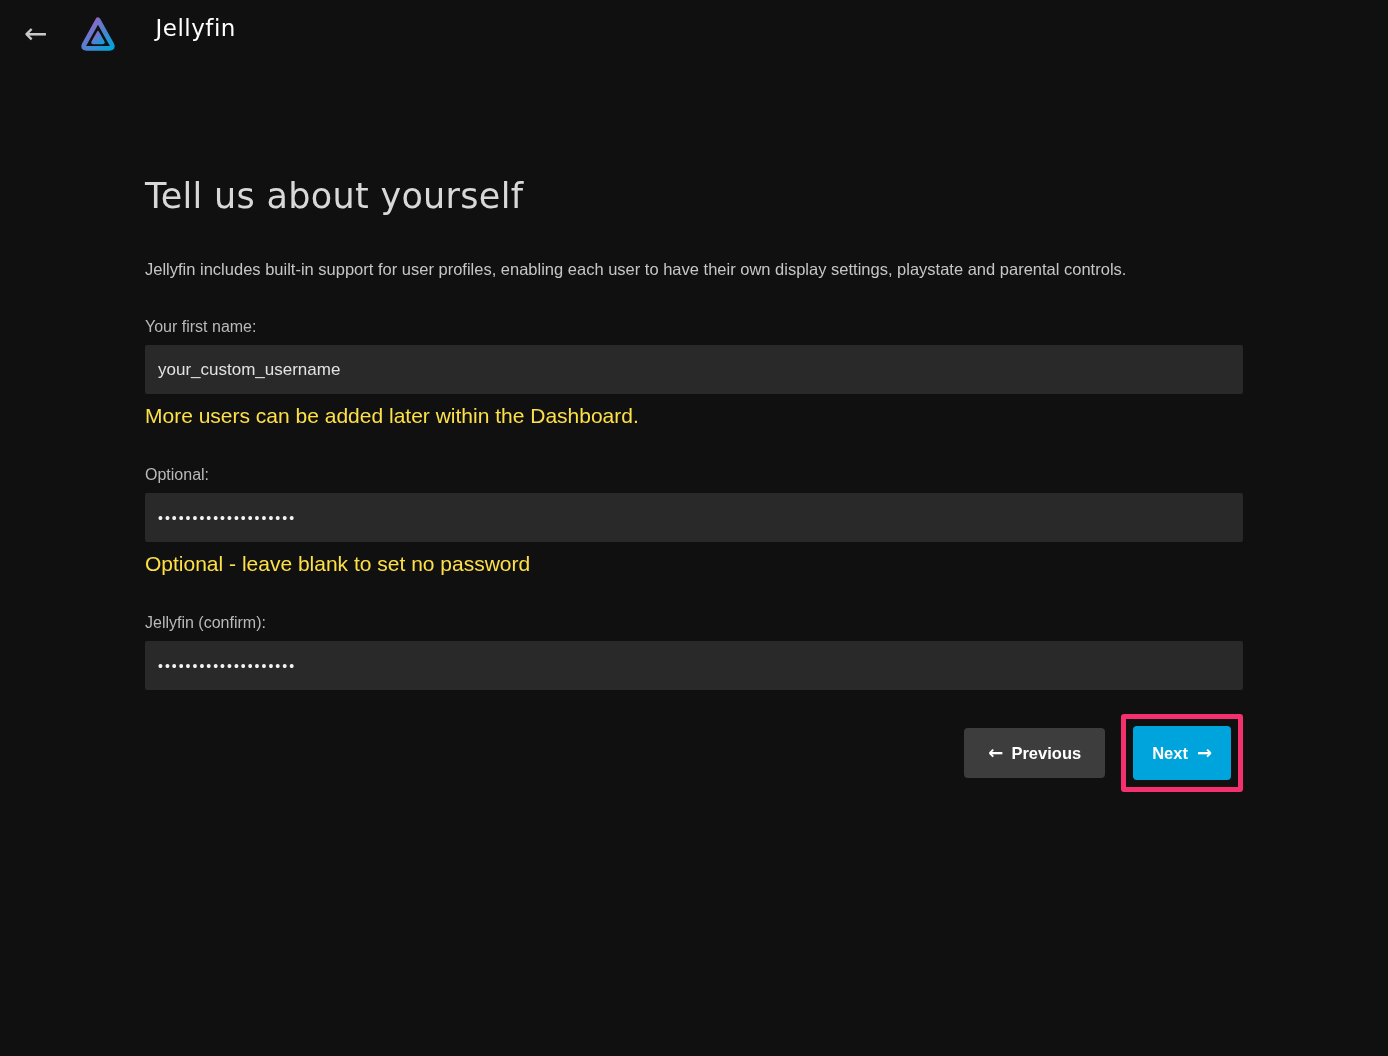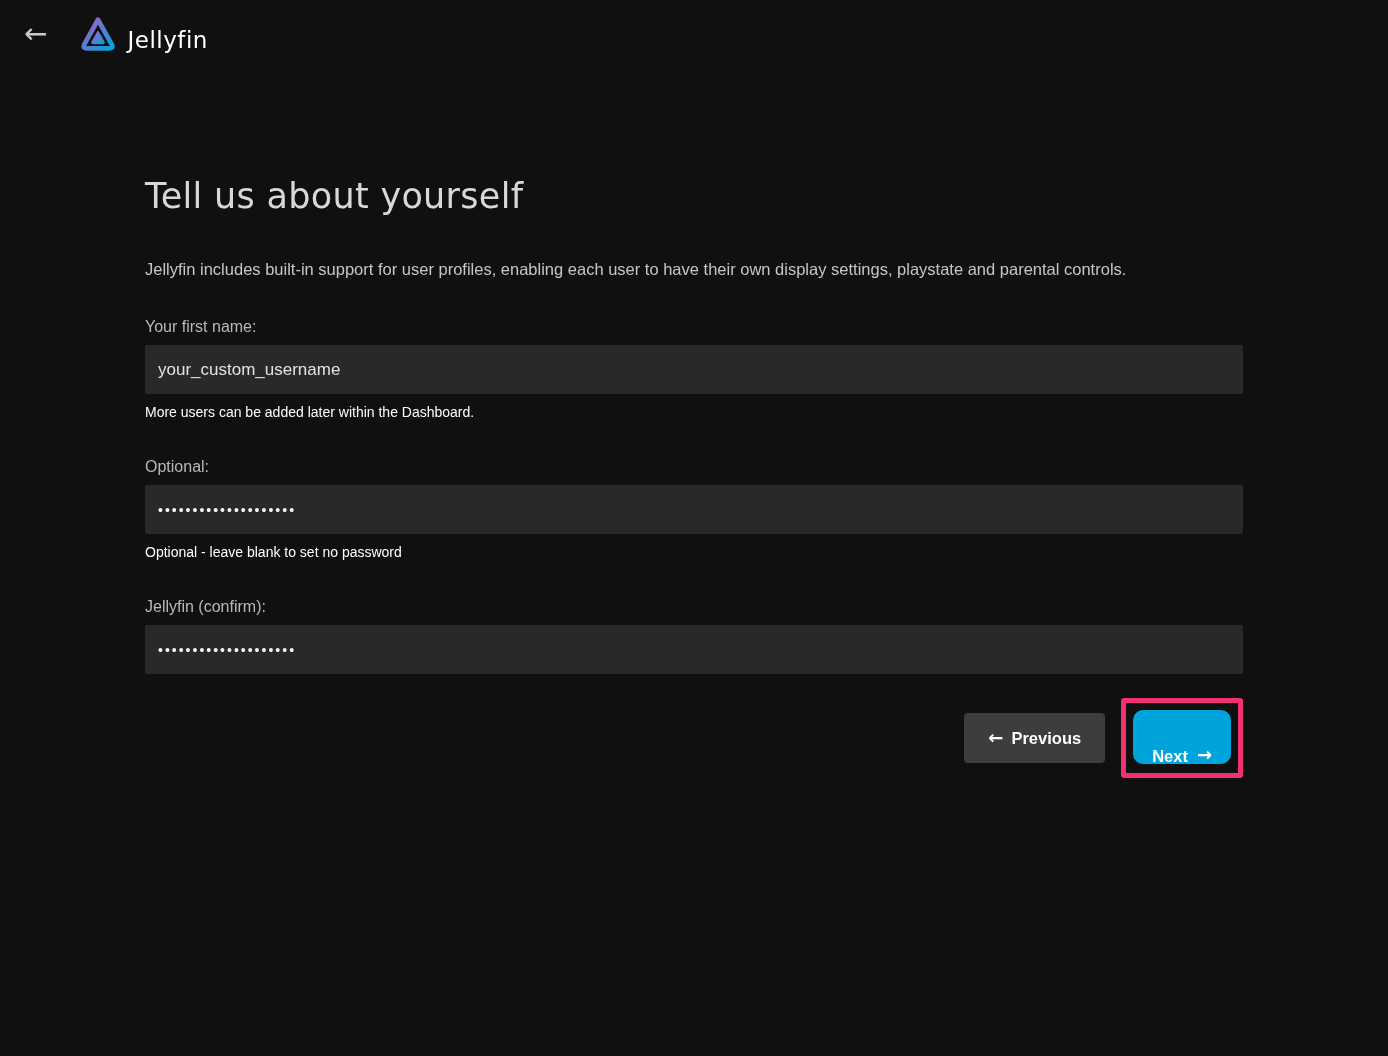--- a/index.html
+++ b/index.html
@@ -24,21 +24,21 @@
     background: none;
     border: none;
     color: #c9c9c9;
     font-size: 28px;
     line-height: 1;
     cursor: pointer;
     padding: 4px 8px;
     margin-right: 24px;
     font-family: "DejaVu Sans", sans-serif;
   }
-  .logo-wrap { display: flex; align-items: flex-end; }
+  .logo-wrap { display: flex; align-items: flex-start; gap: 28px; }
   .logo-svg { width: 38px; height: 38px; display: block; }
   .app-name {
     margin-left: 10px;
     font-size: 23px;
     color: #ffffff;
     font-family: "DejaVu Sans", sans-serif;
     letter-spacing: 0.5px;
   }
 
   
@@ -84,22 +84,22 @@
     font-family: "Liberation Sans", sans-serif;
     outline: none;
   }
   .field input.password-input {
     font-size: 14px;
     letter-spacing: 2px;
     color: #f2f2f2;
   }
   .field .helper {
     margin: 10px 0 0 0;
-    font-size: 14px;
-    color: #ffffff;
+    font-size: 21px;
+    color: #fde047;
   }
 
   
   .button-row {
     margin-top: 24px;
     display: flex;
     justify-content: flex-end;
     align-items: center;
   }
   .btn {
@@ -126,22 +126,21 @@
     margin-left: 16px;
     border: 5px solid #f5306e;
     border-radius: 3px;
     padding: 7px;
     background: transparent;
   }
   .btn-next {
     background: #00a4dc;
     height: 54px;
     padding: 0 19px;
-    border-radius: 10px;
-    align-items: flex-end;
+    border-radius: 4px;
   }
   .btn-next .arrow { margin-left: 9px; }
 </style>
 </head>
 <body>
 
 <div class="topbar">
   <button class="back-btn">←</button>
   <div class="logo-wrap">
     <span>

